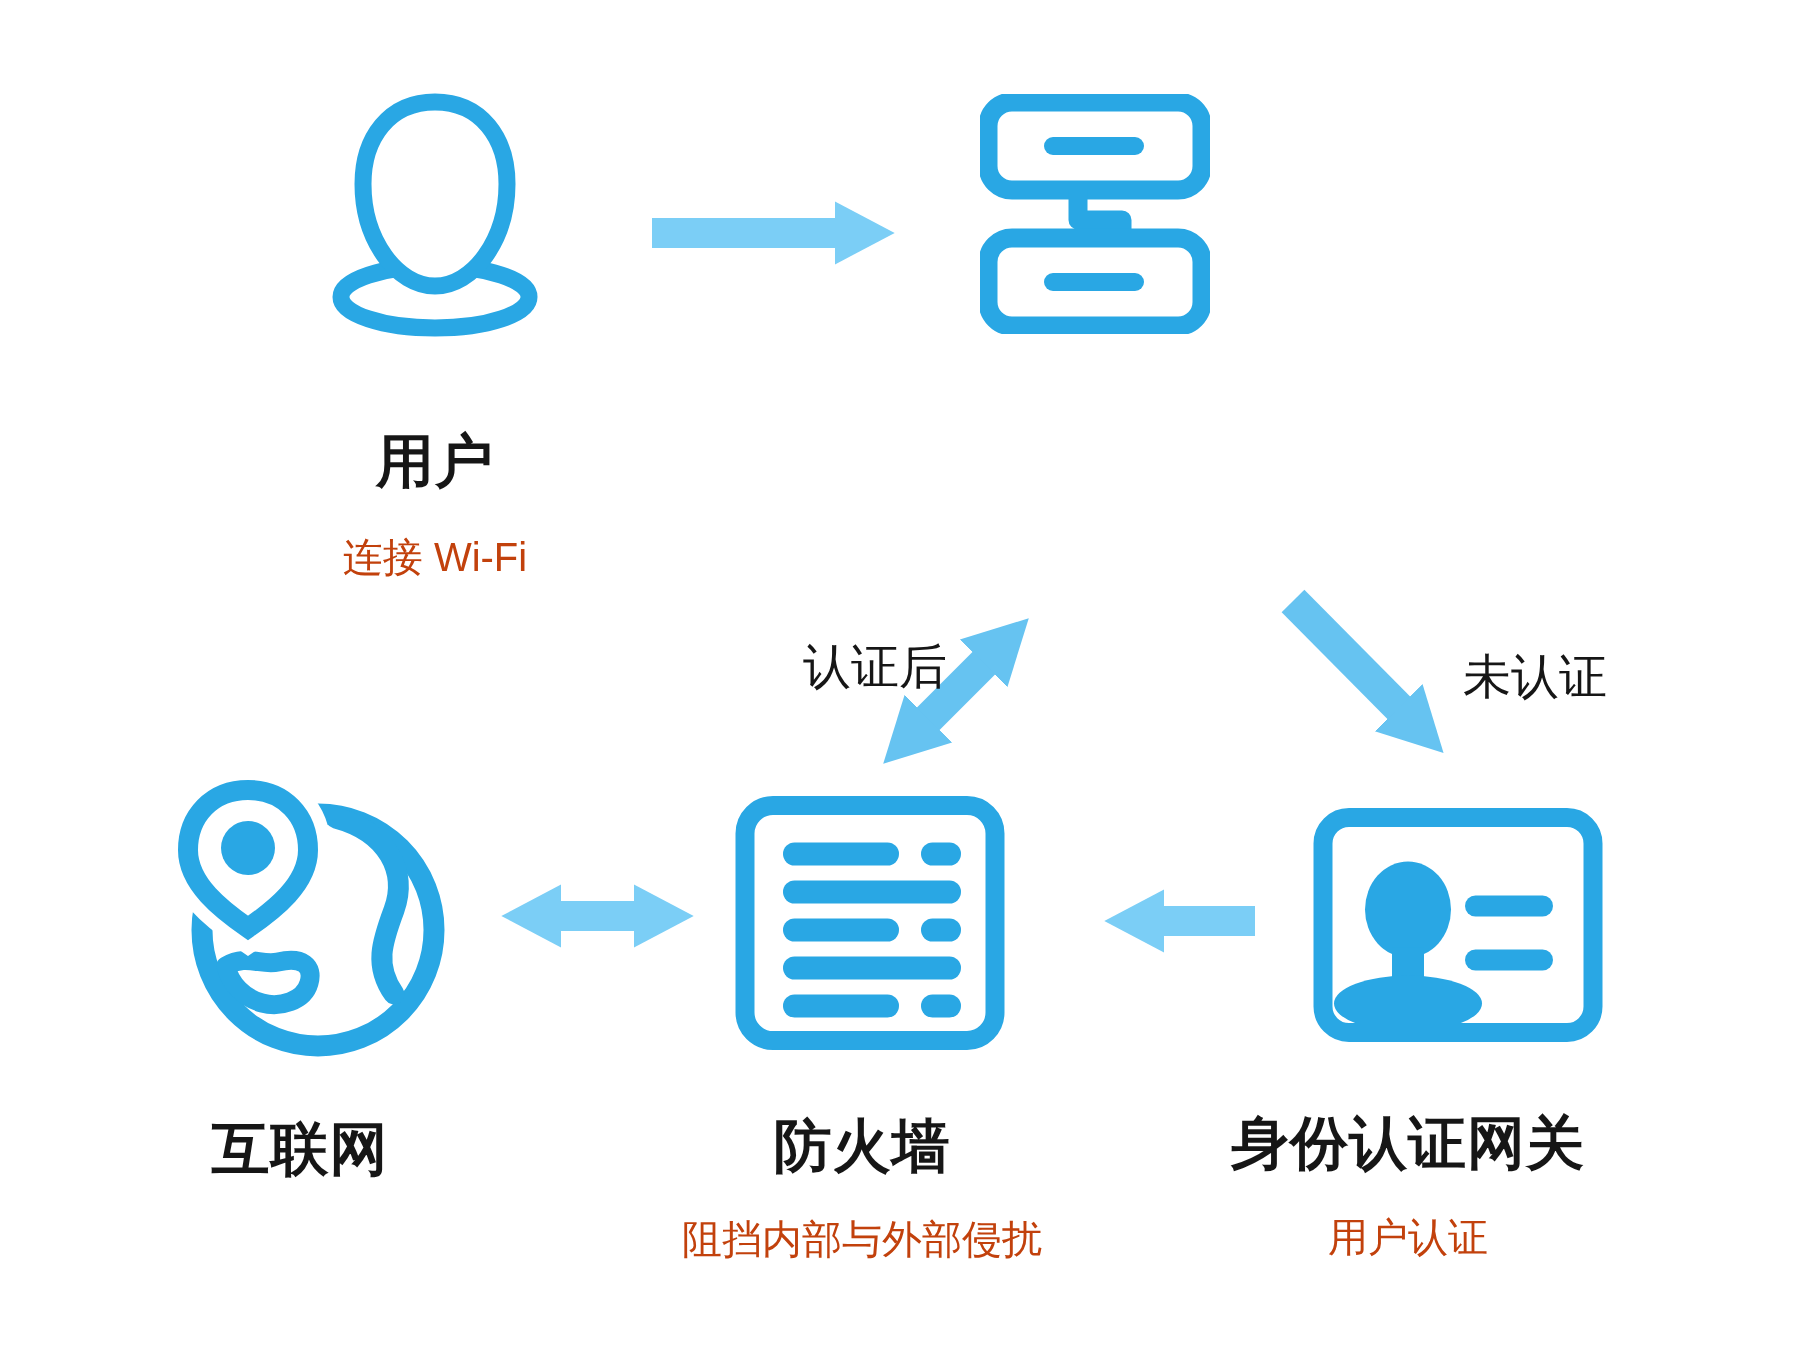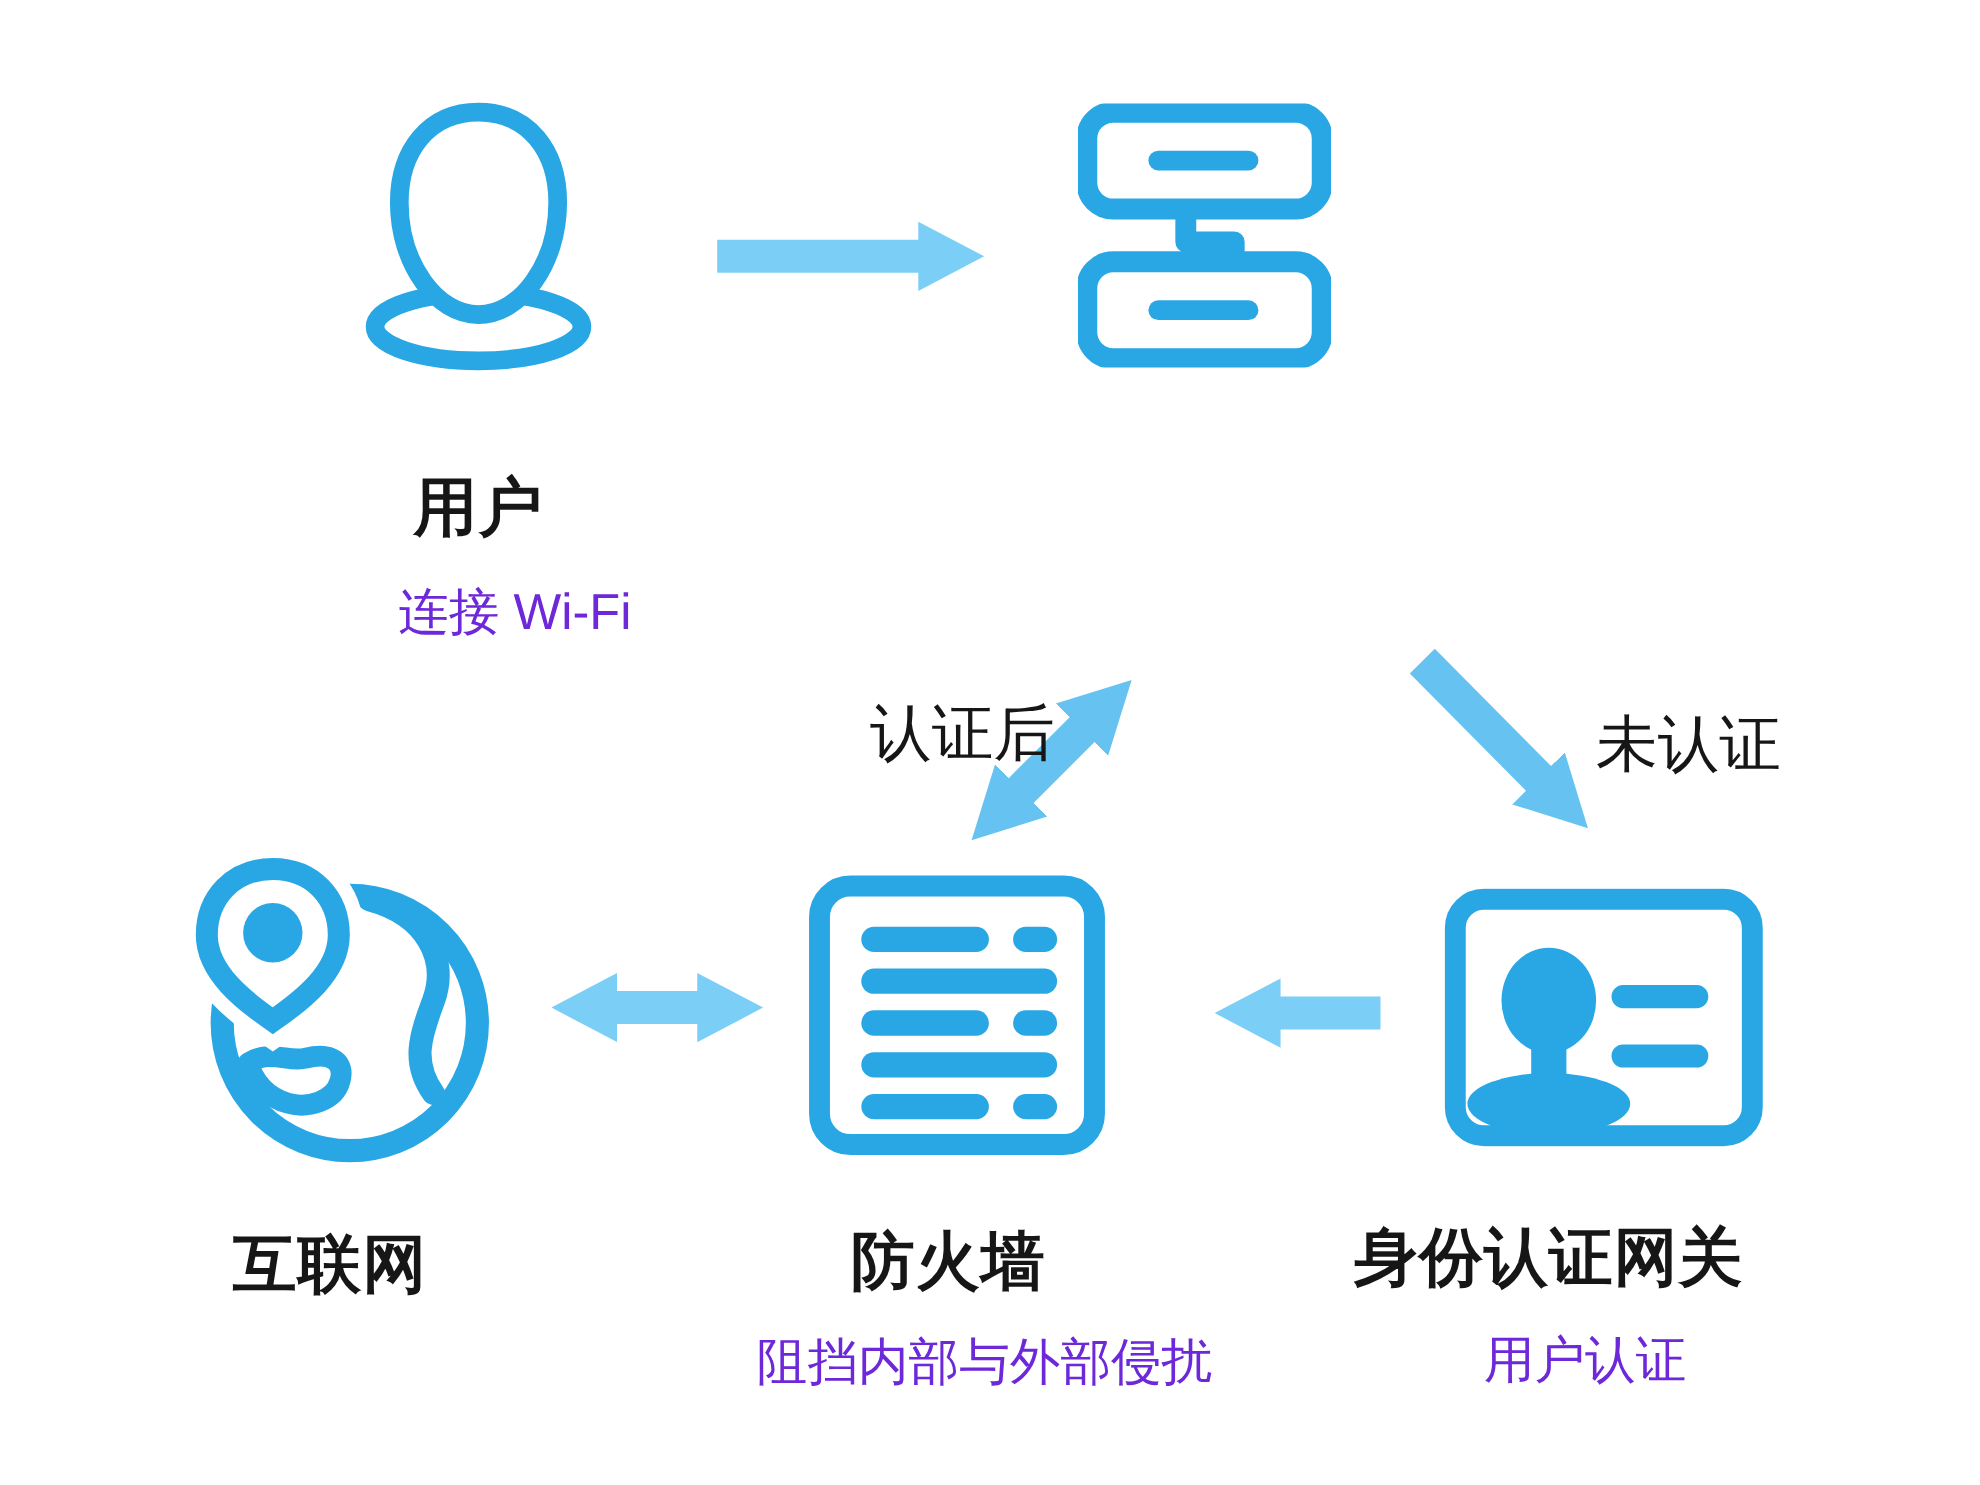--- a/index.html
+++ b/index.html
@@ -3,22 +3,22 @@
 <meta charset="utf-8">
 <style>
   html,body{margin:0;padding:0;background:#ffffff;}
   .canvas{
     position:relative;width:1800px;height:1350px;background:#ffffff;overflow:hidden;
     font-family:"Liberation Sans","DejaVu Sans",sans-serif;
     border-radius:29px;
   }
   .abs{position:absolute;transform:translate(-50%,-50%);}
   .title{font-size:58px;font-weight:700;color:#161616;white-space:nowrap;letter-spacing:1px;}
-  .sub{font-size:46px;font-weight:400;color:#6d28d9;white-space:nowrap;margin-left:33px;}
-  .edge-label{font-size:56px;font-weight:400;color:#161616;white-space:nowrap;}
+  .sub{font-size:40px;font-weight:400;color:#c2410c;white-space:nowrap;}
+  .edge-label{font-size:48px;font-weight:400;color:#161616;white-space:nowrap;}
   svg.arrows{position:absolute;left:0;top:0;pointer-events:none;}
   .arrow{stroke:#7BCEF6;stroke-width:30;fill:none;stroke-linecap:butt;}
   .arrow.deep{stroke:#66C3F1;stroke-width:32;}
   .icon{display:block;}
 </style>
 </head>
 <body>
 
 <div class="canvas">
 

